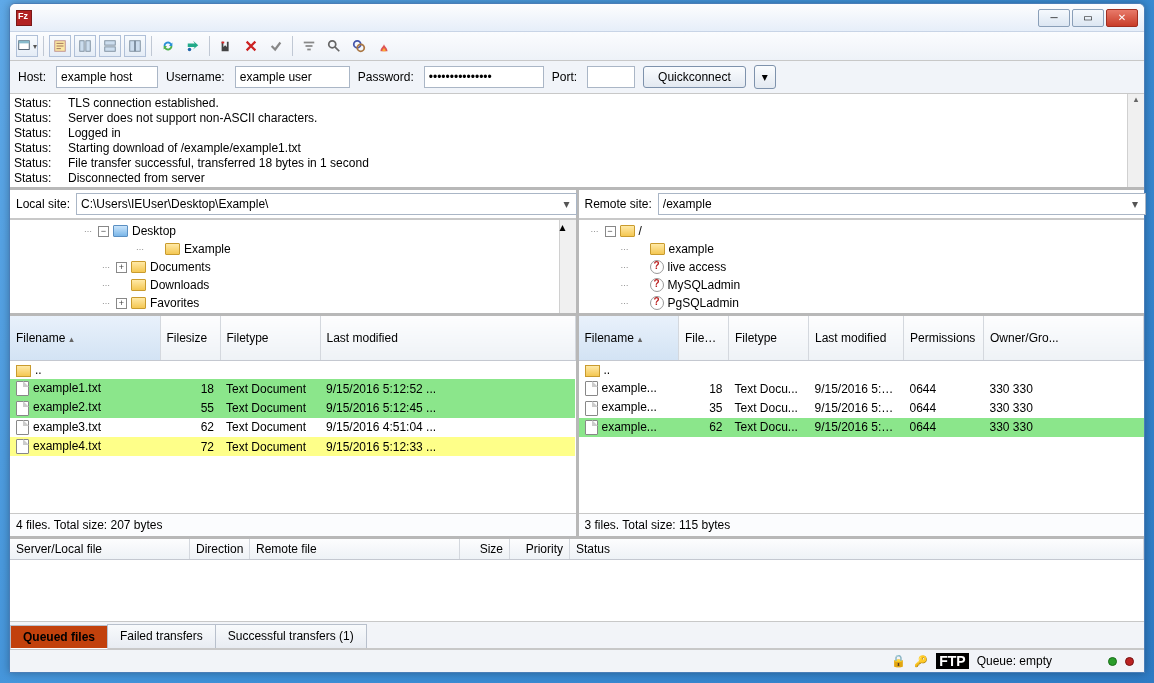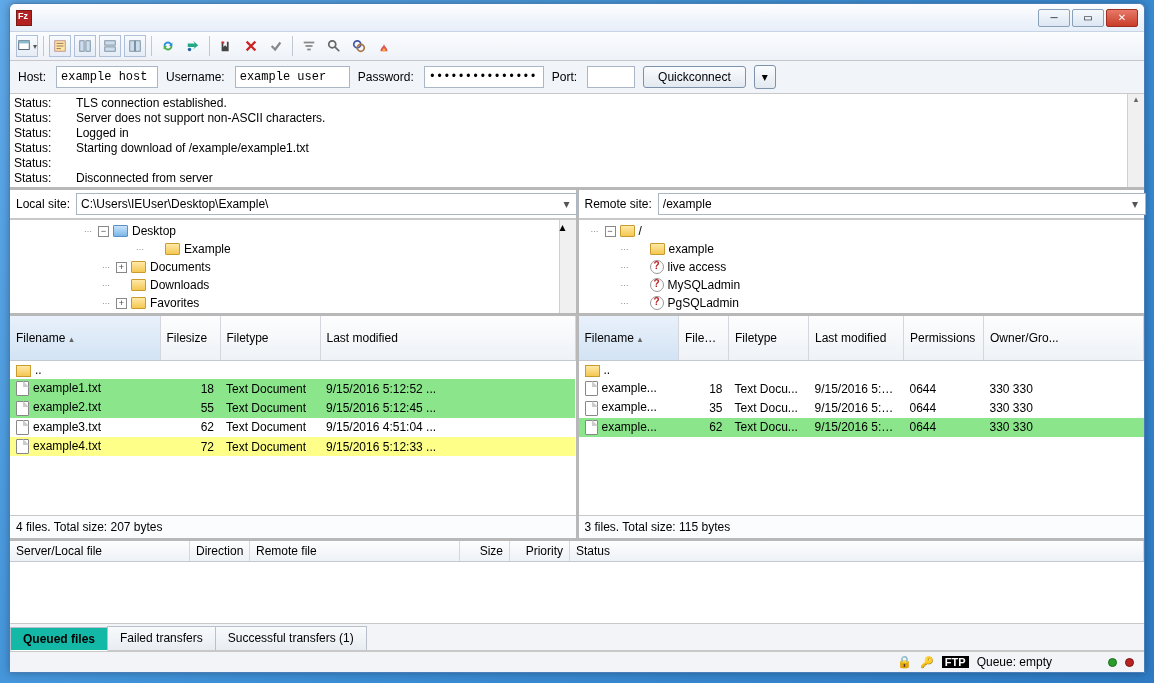--- a/index.html
+++ b/index.html
@@ -89,21 +89,21 @@
   padding: 4px 8px;
   border-bottom: 1px solid #c8c8c8;
   background: #f1f4f9;
 }
 .quickconnect-bar label { margin-right: 2px; }
 .qc-input {
   border: 1px solid #aab6c6;
   background: #fff;
   padding: 2px 4px;
   height: 22px;
-  font-family: Liberation Mono, monospace;
+  font-family: Liberation Sans, sans-serif;
   font-size: 12px;
 }
 .qc-btn {
   border: 1px solid #7e92ac;
   background: linear-gradient(#fafcfe,#e3e9f1);
   padding: 3px 14px;
   border-radius: 3px;
   font-family: inherit; font-size: 12px;
 }
 .qc-drop {
@@ -114,21 +114,21 @@
   display:flex;align-items:center;justify-content:center;
 }
 .log-panel {
   border-bottom: 3px solid #b8b8b8;
   background: #fff;
   padding: 2px 4px;
   height: 96px;
   overflow: hidden;
   position: relative;
 }
-.log-line { display: flex; gap: 20px; line-height: 15px; }
+.log-line { display: flex; gap: 12px; line-height: 15px; }
 .log-label { width: 42px; }
 .log-scroll { position:absolute; right:0; top:0; width:17px; height:100%; background:#f0f0f0; border-left:1px solid #d0d0d0;}
 .log-scroll .up,.log-scroll .dn{height:16px;text-align:center;font-size:9px;color:#666;}
 .split {
   display: flex;
   flex: 1;
   min-height: 0;
   border-bottom: 3px solid #b8b8b8;
 }
 .pane { flex:1; display:flex; flex-direction:column; min-width:0; border-right:3px solid #b8b8b8; }
@@ -186,21 +186,21 @@
 .queue-body { flex:1; background:#fff; }
 .tabs { display:flex; background:#f2f4f8; border-top:1px solid #c8c8c8; padding-top:2px;}
 .tab {
   padding: 4px 12px;
   border:1px solid #b8c0cc;
   background:linear-gradient(#f8fafc,#e8ecf2);
   margin-right:-1px;
   border-bottom:none;
   font-size:12px;
 }
-.tab.active { background:#14b8a6; font-weight:bold; border-bottom:1px solid #fff; position:relative; top:1px;}
+.tab.active { background:#c2410c; font-weight:bold; border-bottom:1px solid #fff; position:relative; top:1px;}
 .bottom-status {
   display:flex; align-items:center; justify-content:flex-end;
   gap:8px; padding:3px 10px; background:#f2f4f8;
   border-top:1px solid #c8c8c8;
 }
 .led { width:9px;height:9px;border-radius:50%;display:inline-block;}
 .led.g{background:#2a9d2a;border:1px solid #1a6d1a;}
 .led.r{background:#b22;border:1px solid #711;}
 .right-tree-scroll{position:absolute;right:0;top:0;width:17px;height:100%;background:#f0f0f0;border-left:1px solid #d0d0d0;}
 .small-svg{width:14px;height:14px;}
@@ -335,20 +335,21 @@
       <div class="log-line">
         <span class="log-label">Status:</span>
         <span>Logged in</span>
       </div>
       <div class="log-line">
         <span class="log-label">Status:</span>
         <span>Starting download of /example/example1.txt</span>
       </div>
       <div class="log-line">
         <span class="log-label">Status:</span>
+        <span>File transfer successful, transferred 18 bytes in 1 second</span>
       </div>
       <div class="log-line">
         <span class="log-label">Status:</span>
         <span>Disconnected from server</span>
       </div>
       <div class="log-scroll">
         <div class="up">▴</div>
       </div>
   </div>
 
@@ -535,20 +536,20 @@
     <div class="tabs">
         <div class="tab active">Queued files</div>
         <div class="tab">Failed transfers</div>
         <div class="tab">Successful transfers (1)</div>
       </div>
   </div>
 
   <div class="bottom-status">
     <span>🔒</span>
     <span style="font-size:11px">🔑</span>
-    <span style="background:#000;color:#fff;padding:0 3px;font-size:11px;font-weight:bold">FTP</span>
+    <span style="background:#000;color:#fff;padding:0 3px;font-size:14px;font-weight:bold">FTP</span>
     <span>Queue: empty</span>
     <span style="width:40px"></span>
     <span class="led g"></span>
     <span class="led r"></span>
   </div>
 
 </div>
 
 </body></html>

